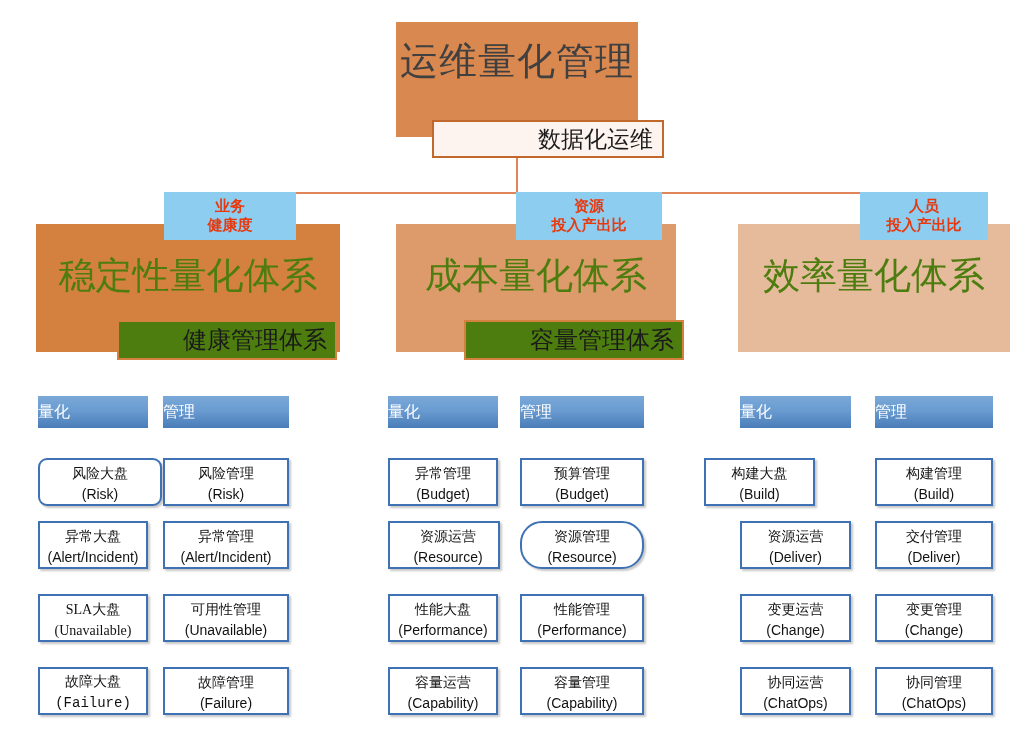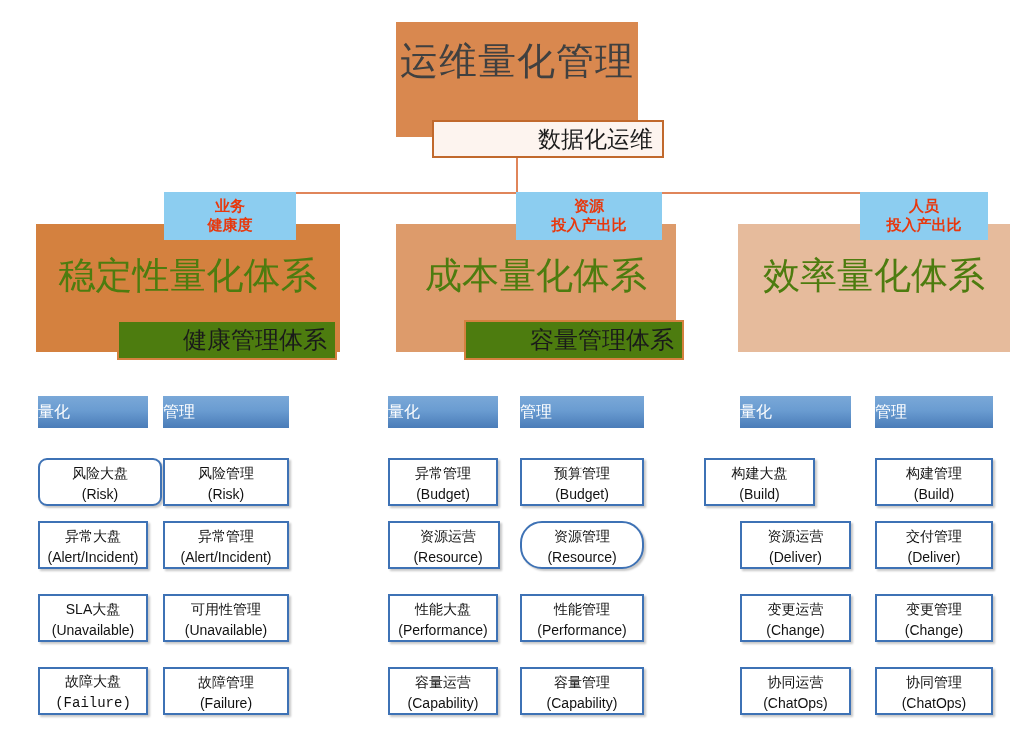--- a/index.html
+++ b/index.html
@@ -171,21 +171,21 @@
 
   <div class="cell" style="left:38px; top:521px; width:110px;">
     <span class="l1">异常大盘</span>
     <span class="l2">(Alert/Incident)</span>
   </div>
   <div class="cell" style="left:163px; top:521px; width:126px;">
     <span class="l1">异常管理</span>
     <span class="l2">(Alert/Incident)</span>
   </div>
 
-  <div class="cell" style="left:38px; top:594px; width:110px;">
+  <div class="cell" style="left:38px; top:594px; width:110px;font-family:Liberation Serif, serif;">
     <span class="l1">SLA大盘</span>
     <span class="l2">(Unavailable)</span>
   </div>
   <div class="cell" style="left:163px; top:594px; width:126px;">
     <span class="l1">可用性管理</span>
     <span class="l2">(Unavailable)</span>
   </div>
 
   <div class="cell" style="left:38px; top:667px; width:110px;font-family:Liberation Mono, monospace;">
     <span class="l1">故障大盘</span>

